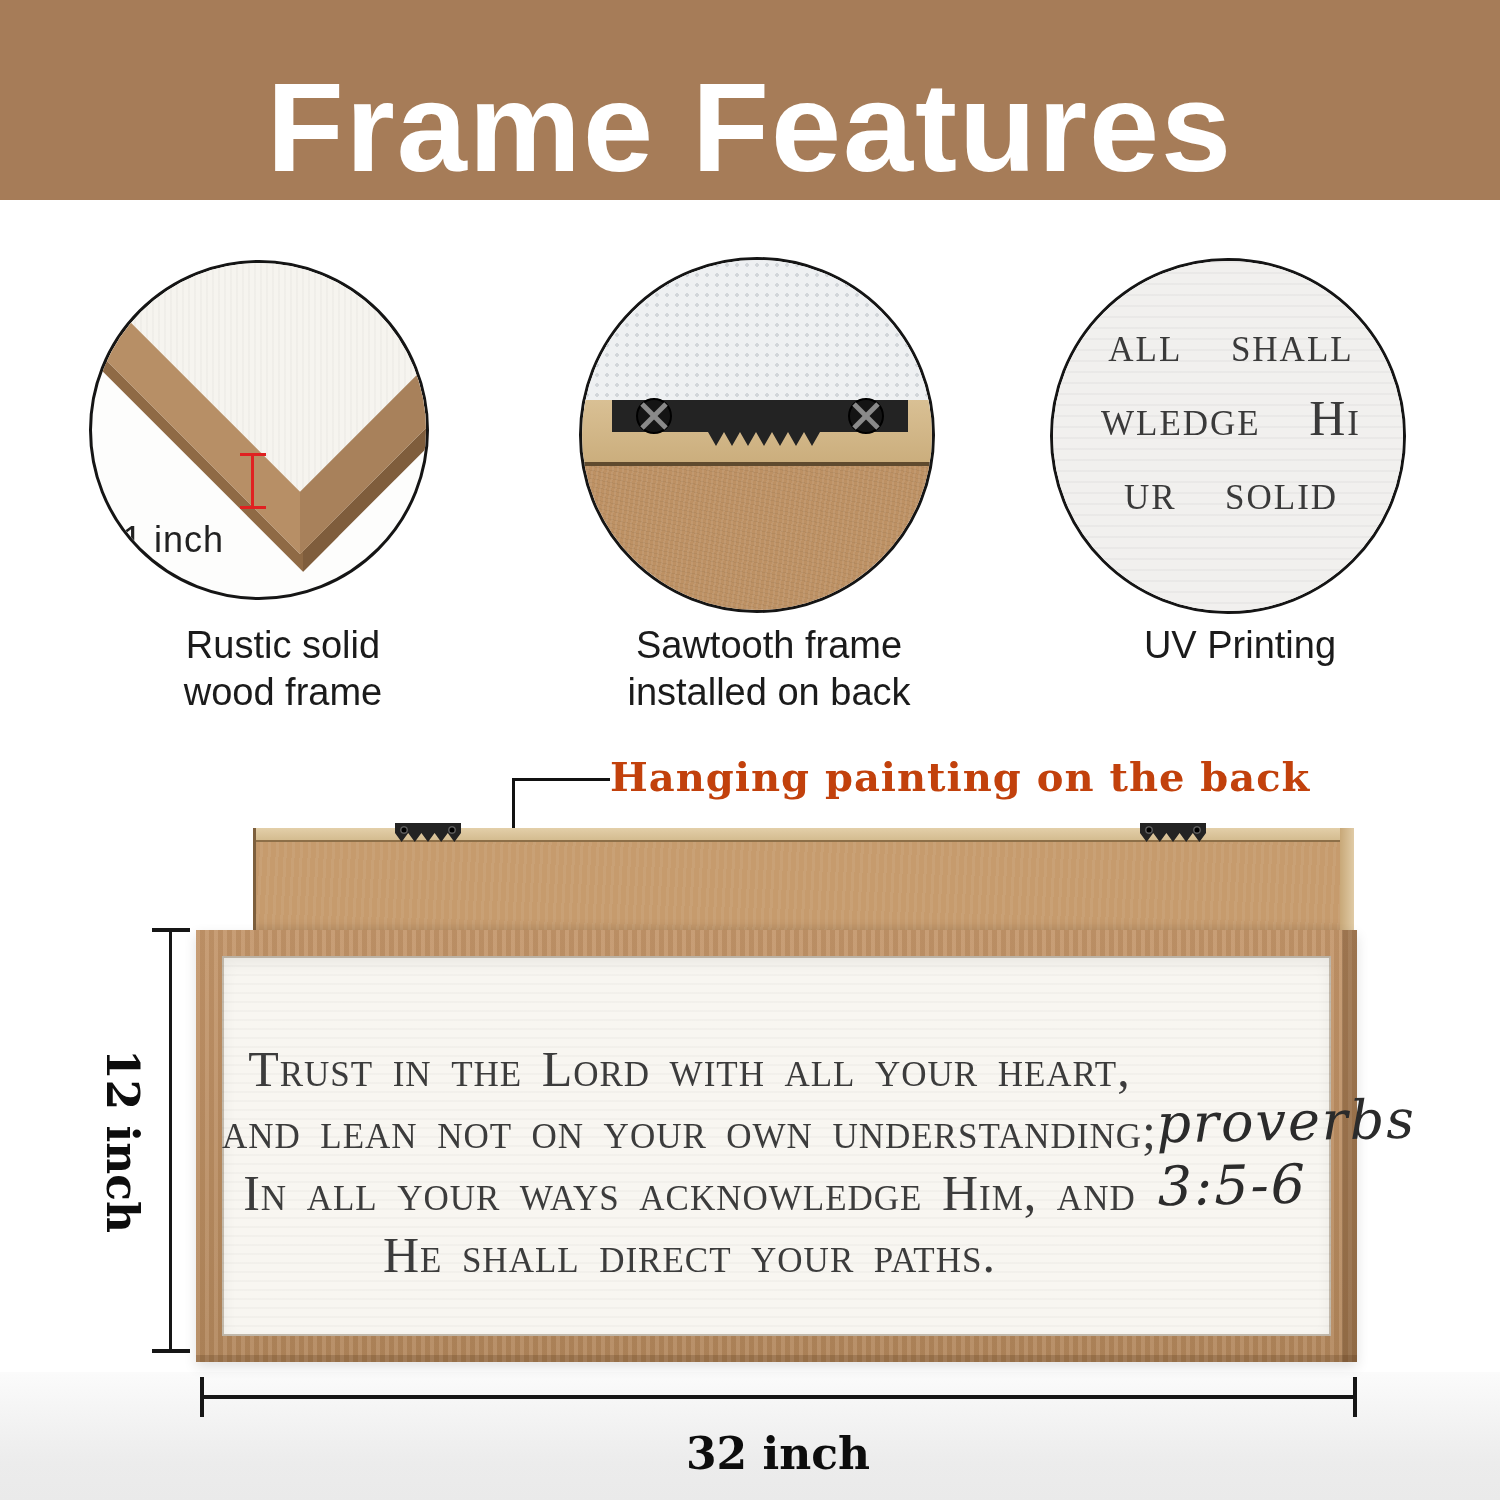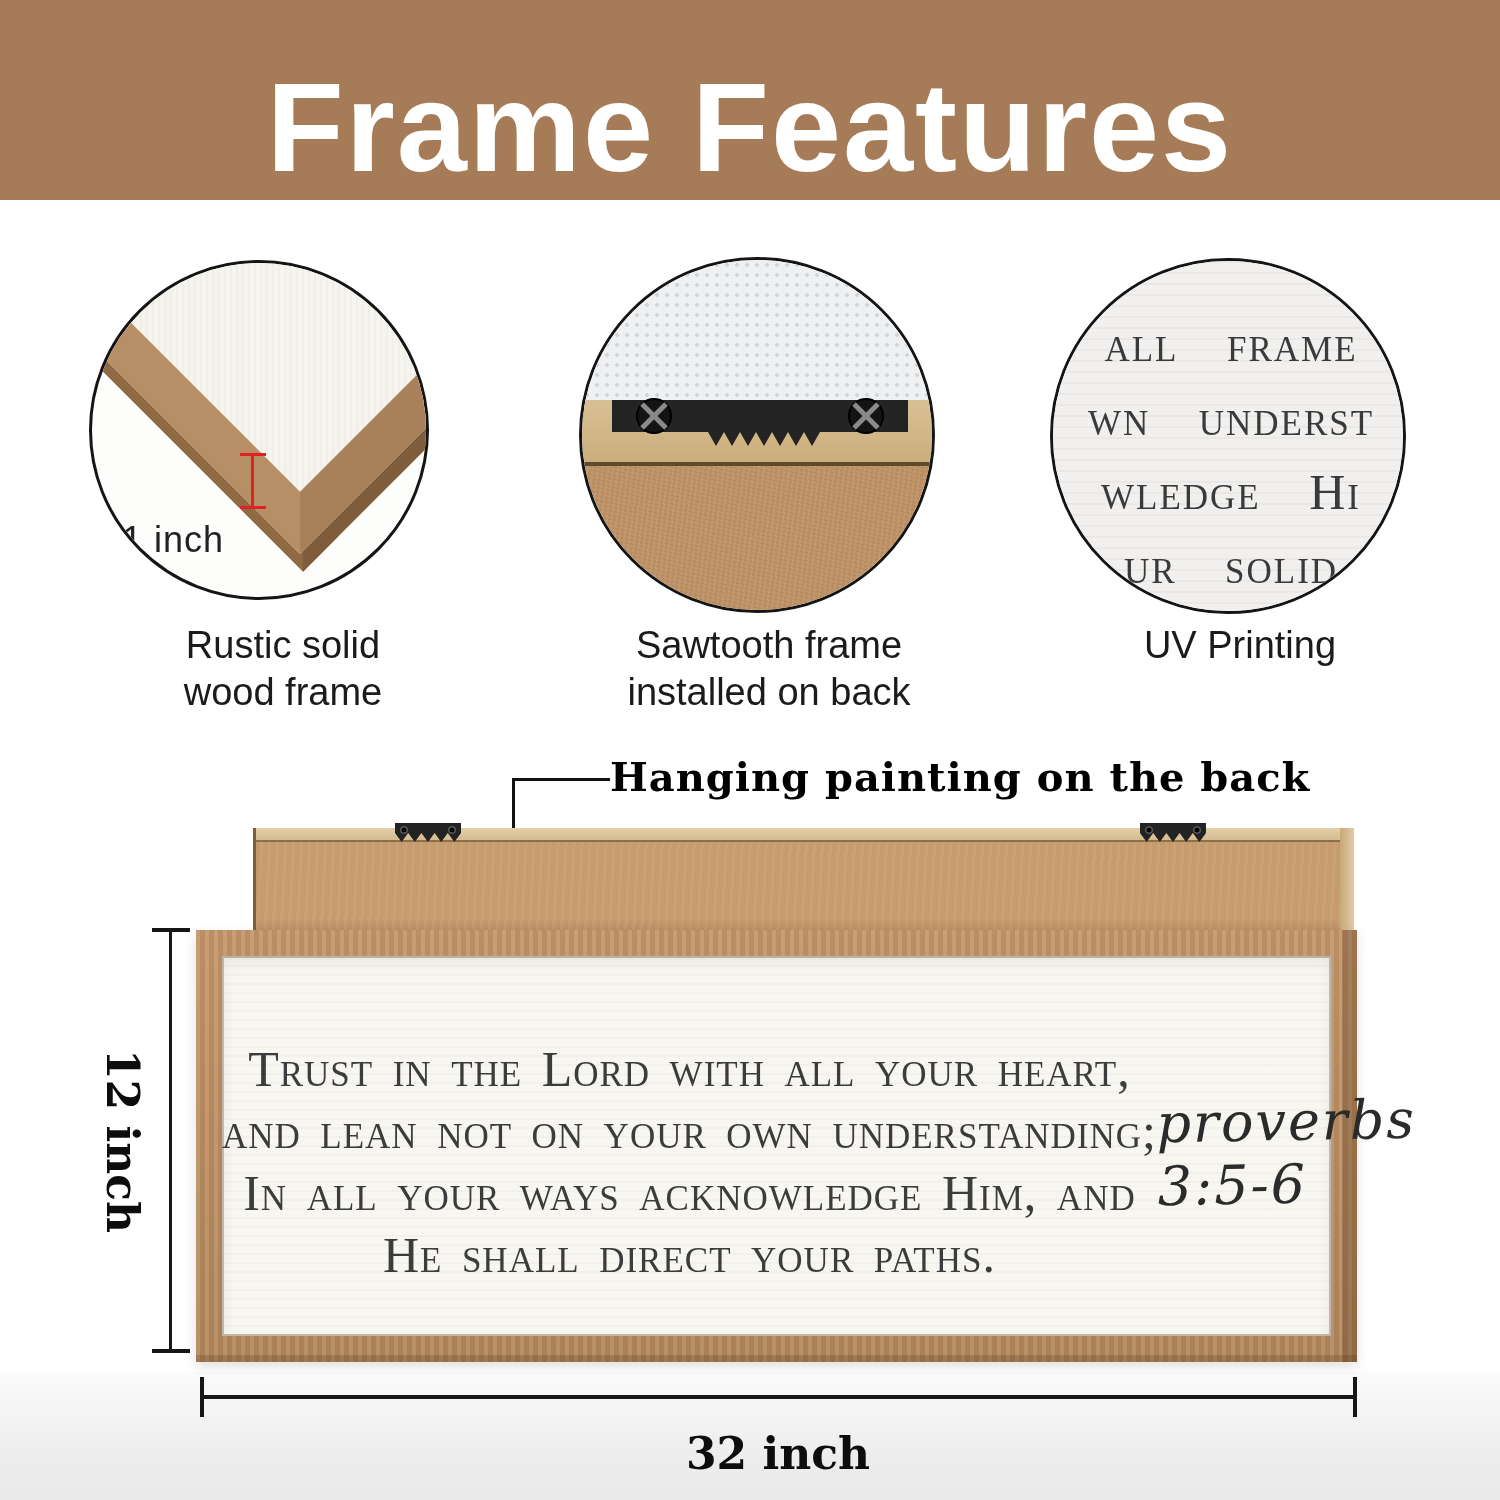--- a/index.html
+++ b/index.html
@@ -96,21 +96,21 @@
     font-size:38px;line-height:47px;color:#1b1b1b;white-space:pre-line;
   }
   .cap1{left:73px;}
   .cap2{left:559px;}
   .cap3{left:1030px;}
 
   
   .back-label{
     position:absolute;left:610px;top:753px;
     font-family:"DejaVu Serif","Liberation Serif",serif;font-weight:bold;
-    font-size:40px;color:#000000;white-space:nowrap;letter-spacing:1px;
+    font-size:40px;color:#c2410c;white-space:nowrap;letter-spacing:1px;
   }
   .leader-h{position:absolute;left:512px;top:778px;width:98px;height:3px;background:#111111;}
   .leader-v{position:absolute;left:512px;top:778px;width:3px;height:92px;background:#111111;}
 
   
   .back-panel{
     position:absolute;left:253px;top:828px;width:1101px;height:102px;
     background:
       repeating-linear-gradient(93deg,rgba(255,255,255,0.06) 0 3px,transparent 3px 8px),
       #c69b6d;
@@ -212,22 +212,21 @@
       <line x1="64" y1="14" x2="40" y2="38" stroke="#8a8a8a" stroke-width="5"></line>
       <circle cx="264" cy="26" r="17" fill="#141414" stroke="#000" stroke-width="2"></circle>
       <line x1="252" y1="14" x2="276" y2="38" stroke="#8a8a8a" stroke-width="5"></line>
       <line x1="276" y1="14" x2="252" y2="38" stroke="#8a8a8a" stroke-width="5"></line>
     </svg>
   </div>
 
   <div class="circle circle3">
     <div class="print-bg"></div>
     <div class="print-lines">
-      <div>all frame</div>
-      <div>wn underst</div>
+      <div>all shall</div>
       <div>wledge Hi</div>
       <div>ur solid</div>
     </div>
   </div>
 
   <div class="caption cap1">Rustic solid
 wood frame</div>
   <div class="caption cap2">Sawtooth frame
 installed on back</div>
   <div class="caption cap3">UV Printing</div>

